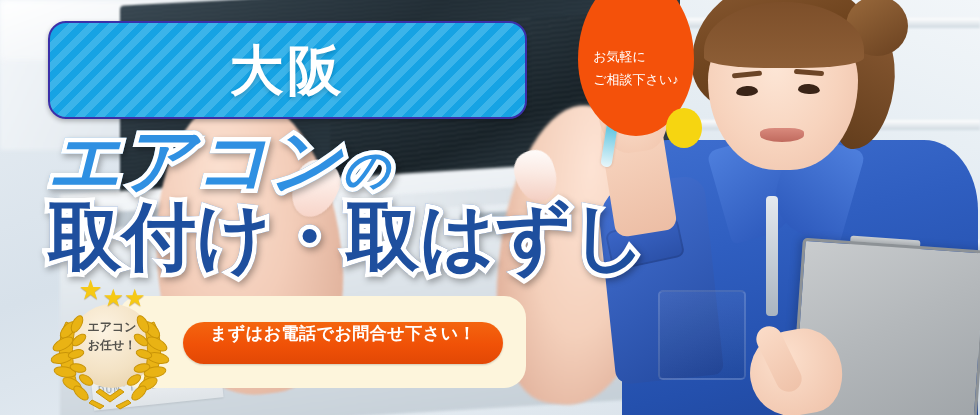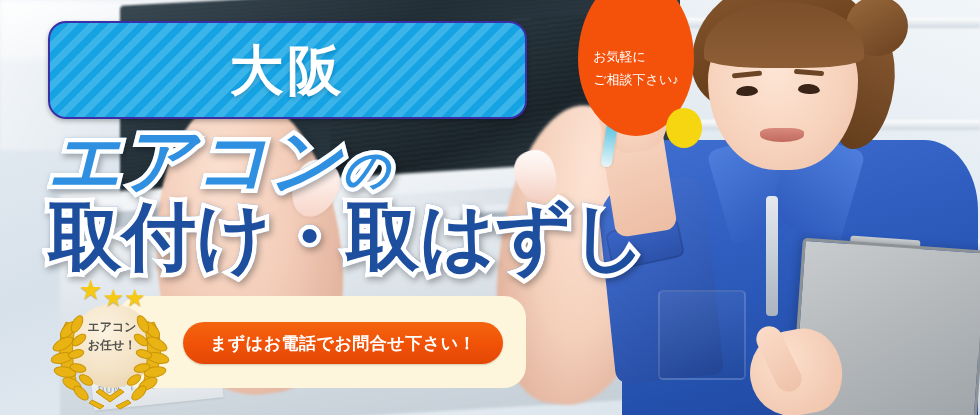--- a/index.html
+++ b/index.html
@@ -309,21 +309,21 @@
   
   .cta-panel{
     position:absolute;left:118px;top:296px;width:408px;height:92px;
     background:#fdf5dc;
     border-radius:22px;
   }
   .cta-button{
     position:absolute;left:183px;top:322px;width:320px;height:42px;
     background:linear-gradient(180deg,#f4650f 0%,#f05107 55%,#e24805 100%);
     border-radius:21px;
-    display:flex;align-items:center;justify-content:center;
+    display:flex;justify-content:center;
     box-shadow:0 1px 2px rgba(0,0,0,.18);
     cursor:pointer;border:none;
   }
   .cta-text{
     color:#fff;font-size:17px;font-weight:bold;letter-spacing:.5px;
     white-space:nowrap;
   }
 
   
   .badge{position:absolute;left:46px;top:288px;width:128px;height:122px;}

